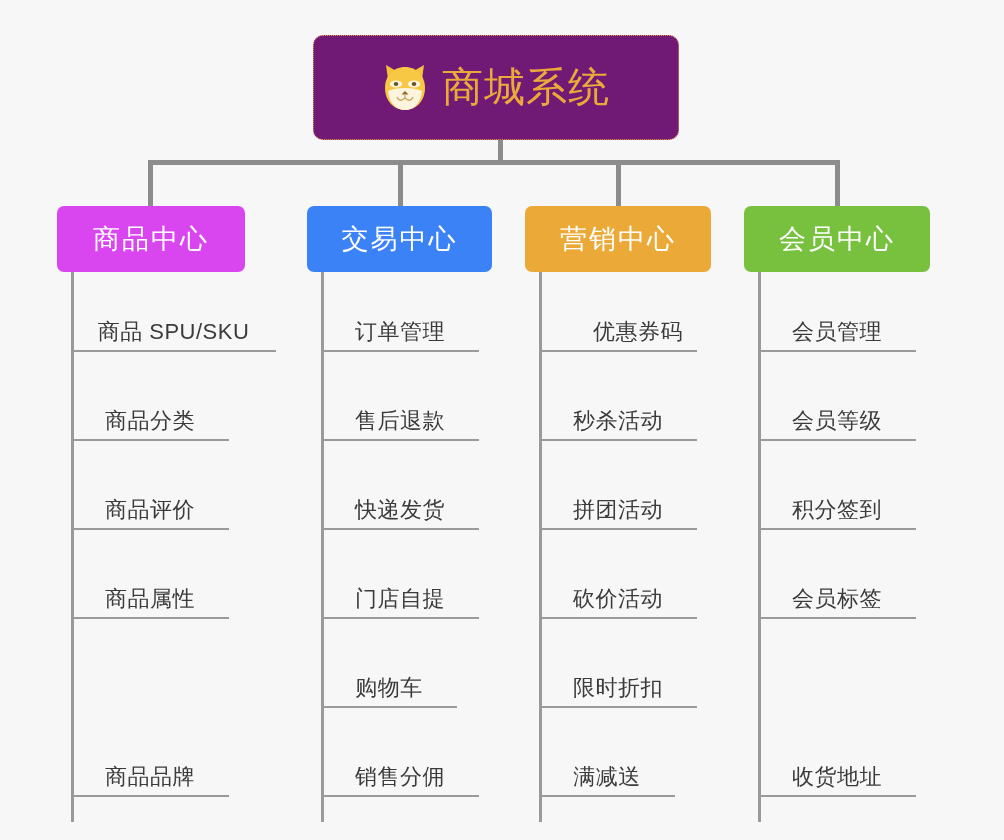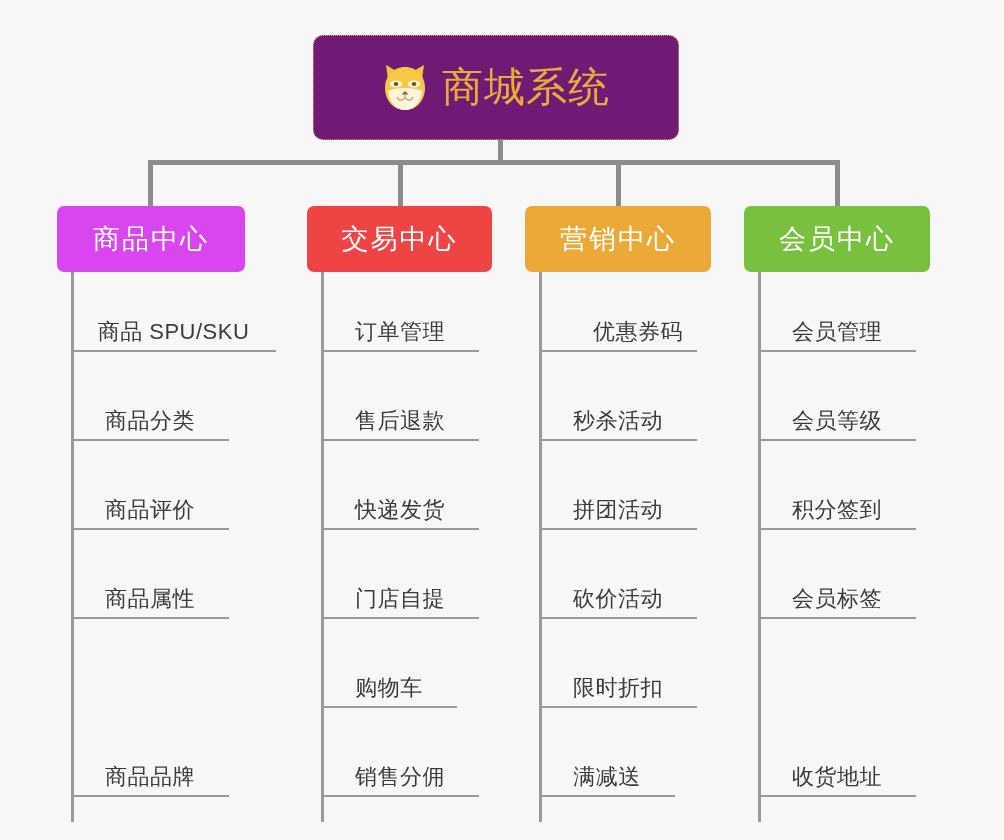--- a/index.html
+++ b/index.html
@@ -149,21 +149,21 @@
   <div class="leaf" style="left:71px; top:441px; width:158px; height:89px;">
     <span>商品评价</span>
   </div>
   <div class="leaf" style="left:71px; top:530px; width:158px; height:89px;">
     <span>商品属性</span>
   </div>
   <div class="leaf" style="left:71px; top:708px; width:158px; height:89px;">
     <span>商品品牌</span>
   </div>
 
-  <div class="cat-header" style="left:307px; top:206px; width:185px; background:#ef4444;">
+  <div class="cat-header" style="left:307px; top:206px; width:185px; background:#3b82f6;">
     <span>交易中心</span>
   </div>
   <div class="trunk" style="left:321px; top:272px; height:550px;"></div>
   <div class="leaf" style="left:321px; top:284px; width:158px; height:68px;">
     <span>订单管理</span>
   </div>
   <div class="leaf" style="left:321px; top:352px; width:158px; height:89px;">
     <span>售后退款</span>
   </div>
   <div class="leaf" style="left:321px; top:530px; width:158px; height:89px;">

